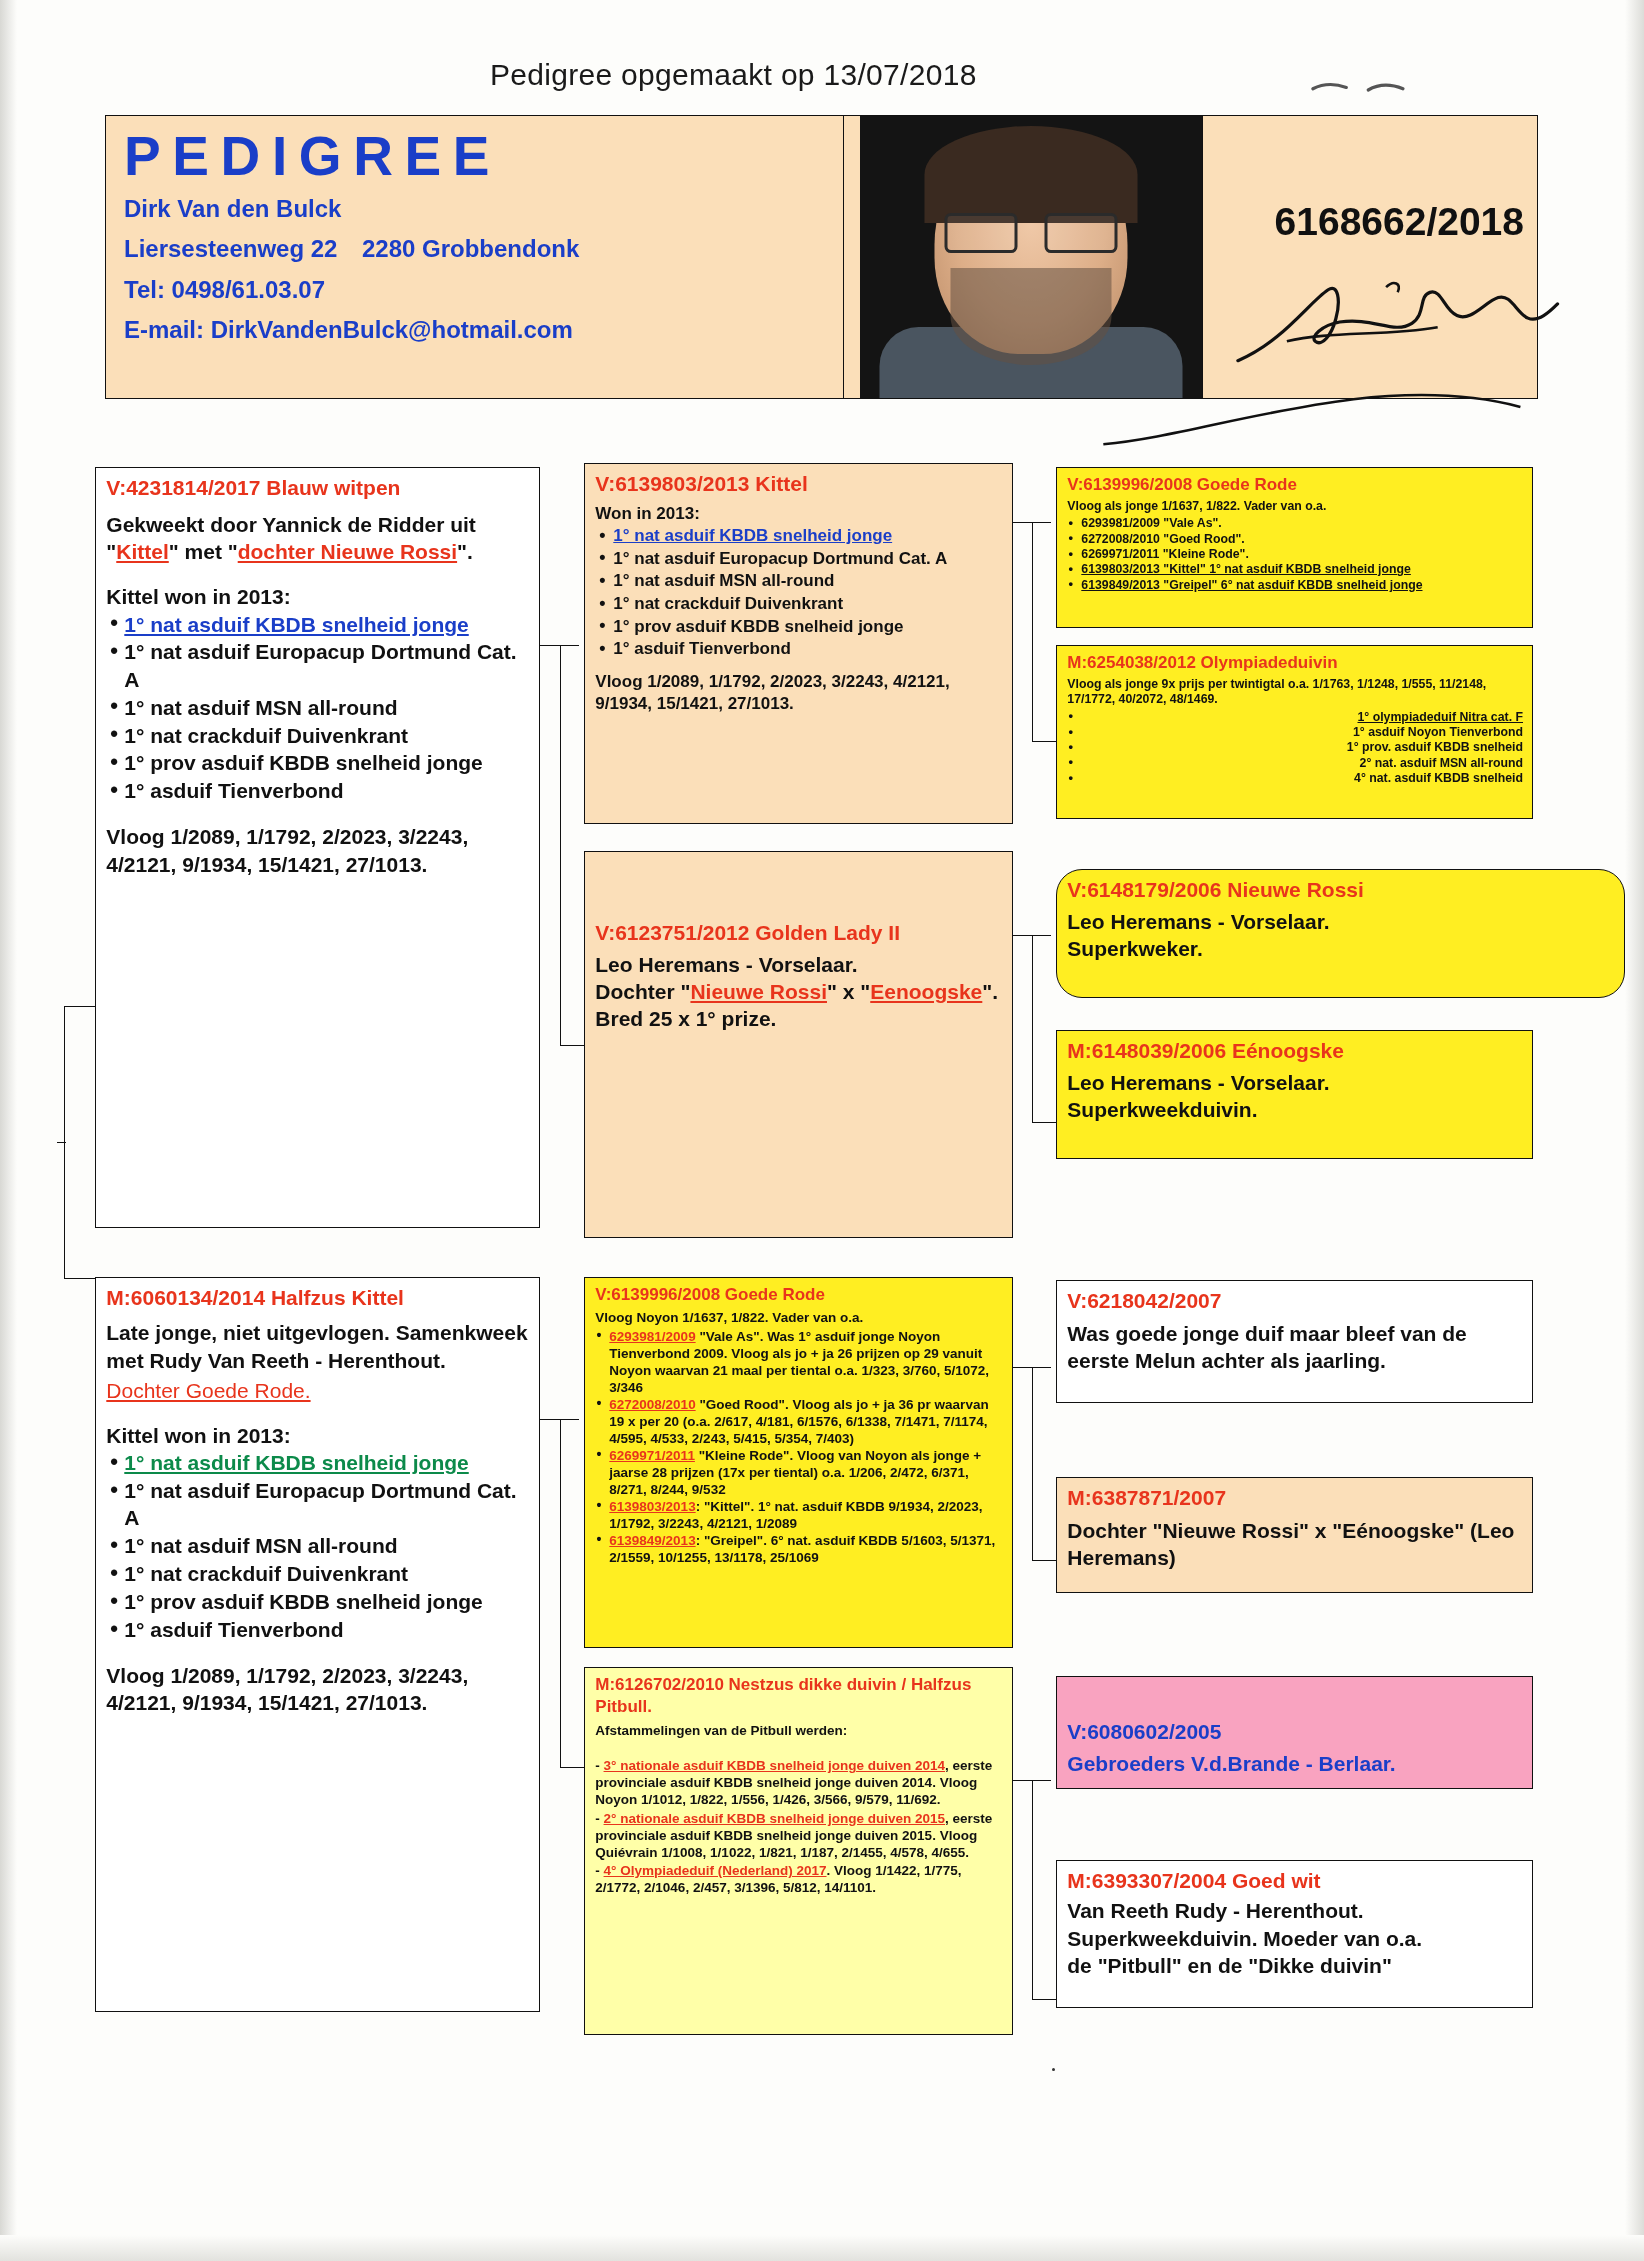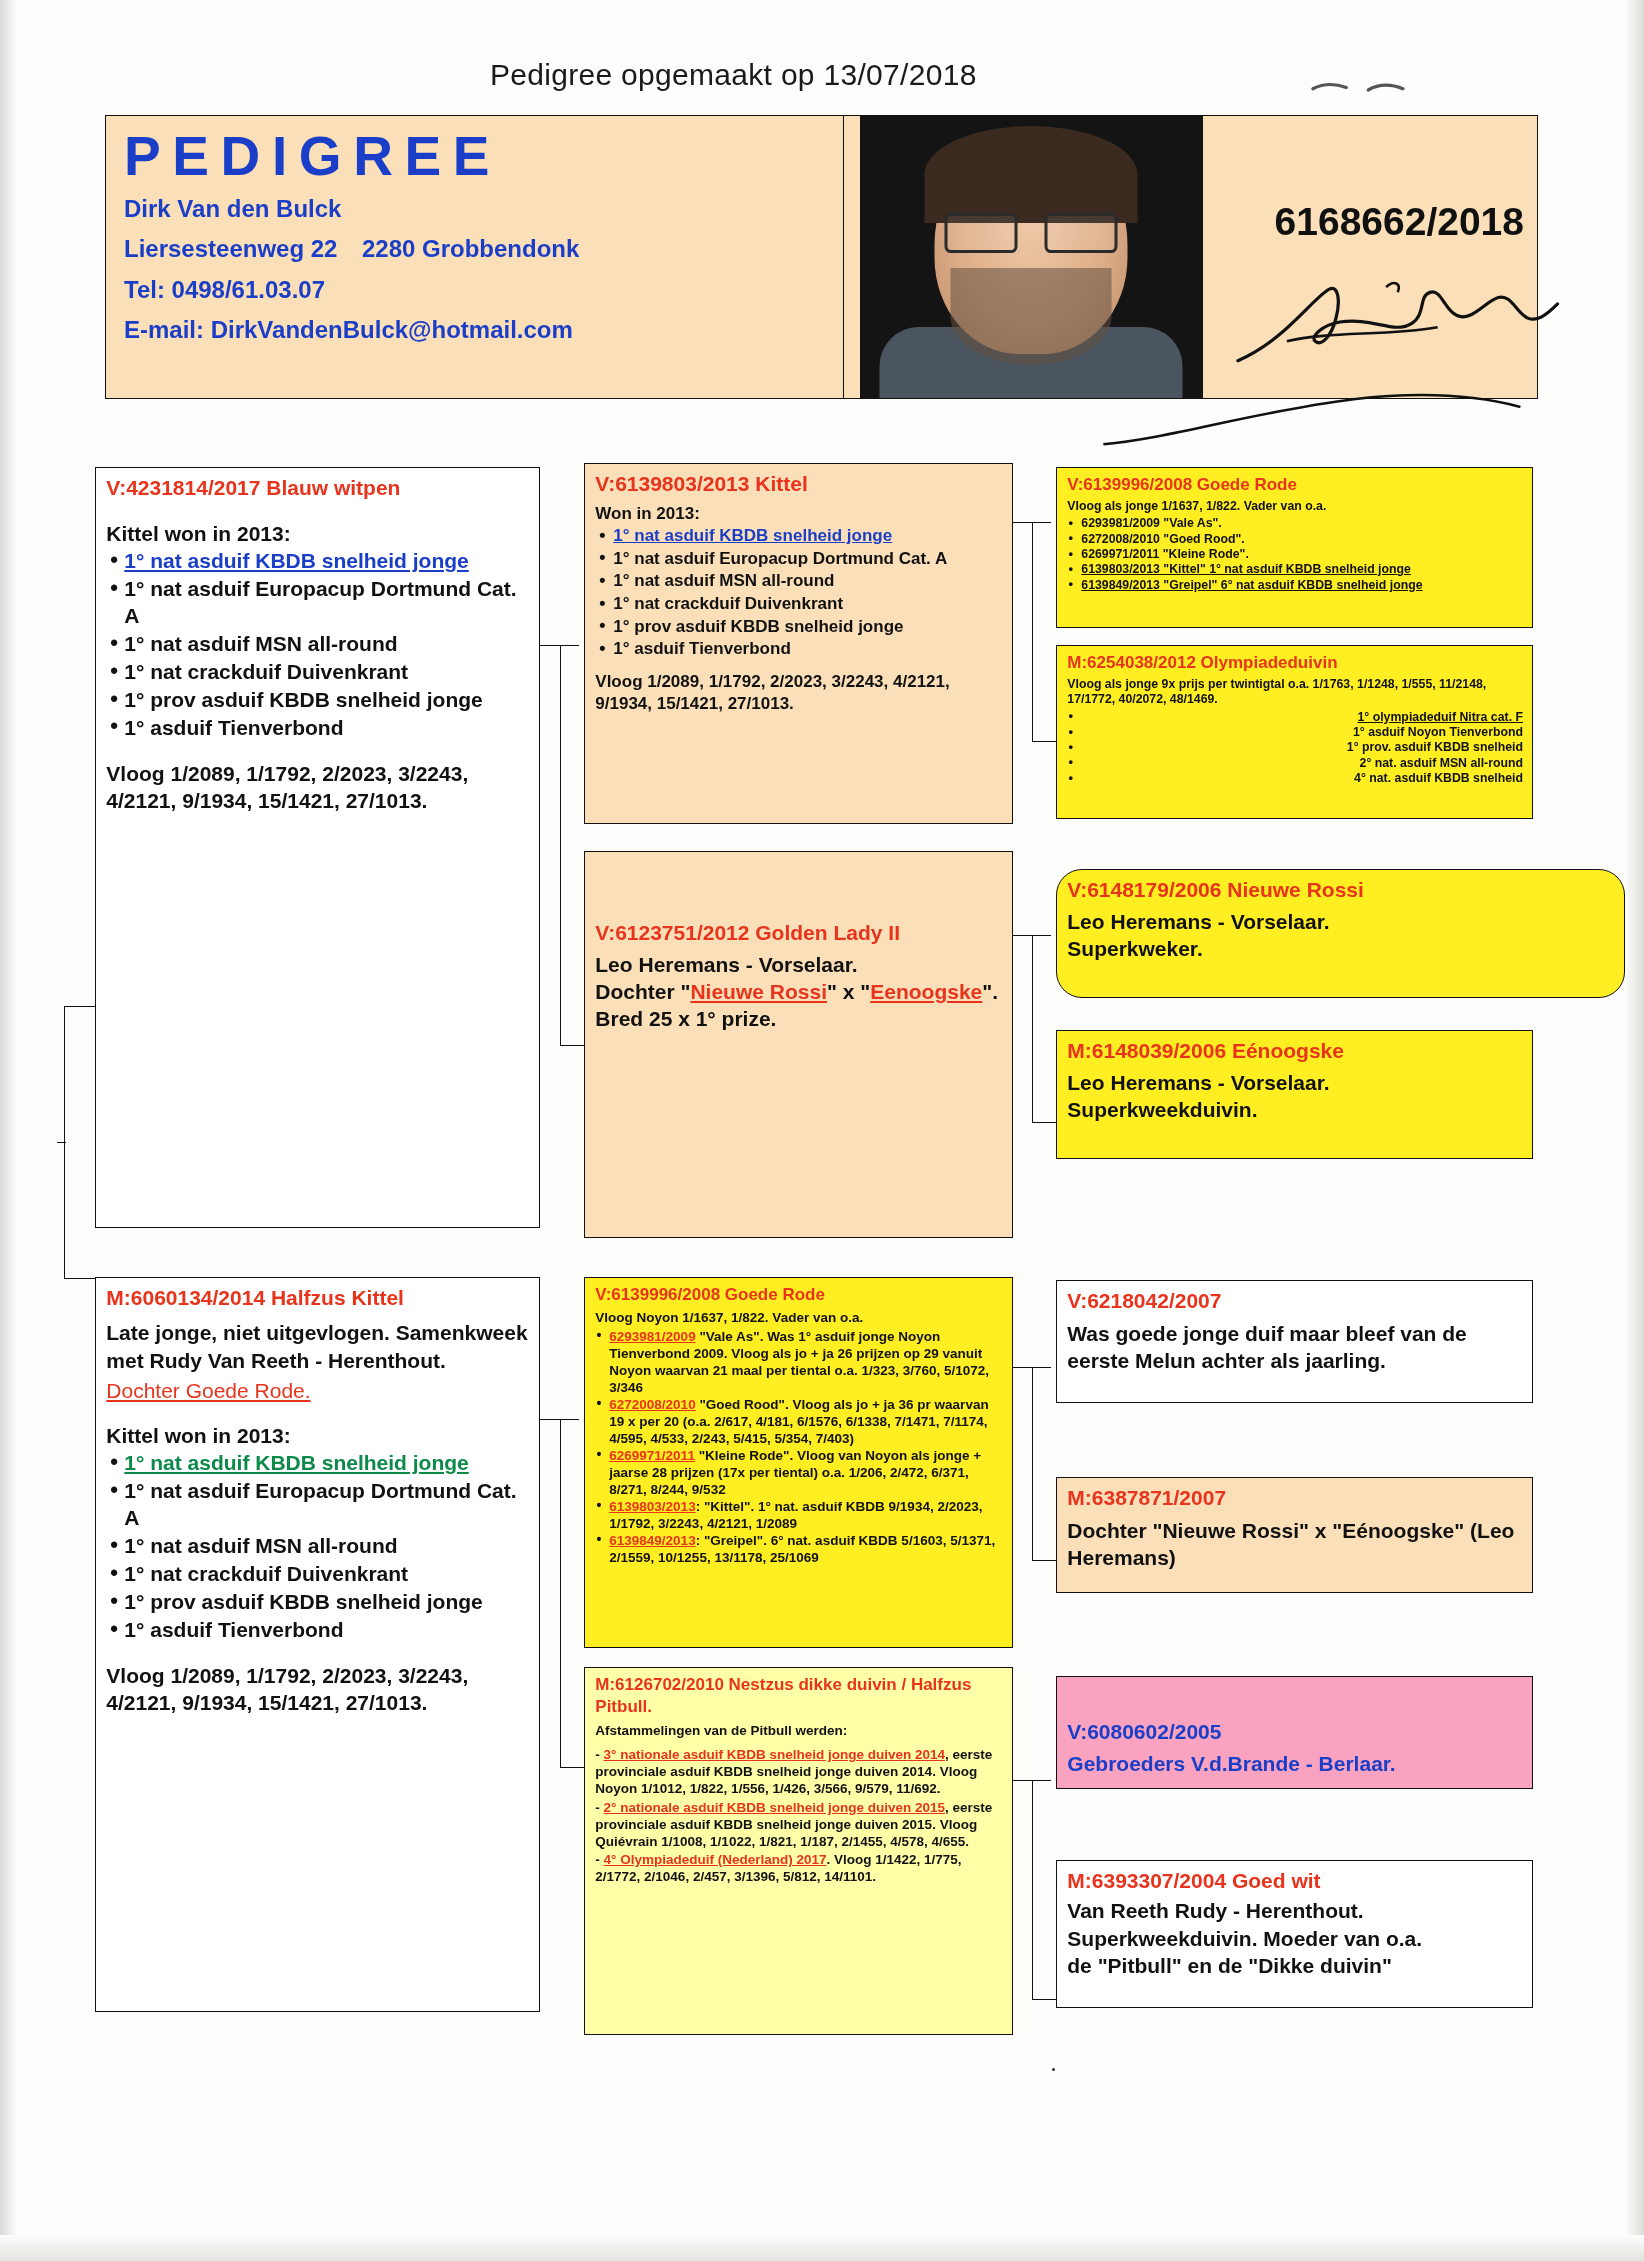--- a/index.html
+++ b/index.html
@@ -296,20 +296,23 @@
   <div class="line h" style="left:1032px; top:1560px; width:26px;"></div>
 
   <div class="line h" style="left:1012px; top:1780px; width:39px;"></div>
   <div class="line v" style="left:1032px; top:1780px; height:219px;"></div>
   <div class="line h" style="left:1032px; top:1999px; width:26px;"></div>
 
   <div class="dot" style="left:1052px; top:2068px;"></div>
 
   <div class="box bg-white" style="left:95px; top:467px; width:445px; height:761px;">
     <div class="hd-red t-big">V:4231814/2017 Blauw witpen</div>
+    <div class="body-black t-big" style="margin-top:9px;">
+      <span>Gekweekt door Yannick de Ridder uit "</span><span class="ul-red">Kittel</span><span>" met "</span><span class="ul-red">dochter Nieuwe Rossi</span><span>".</span>
+    </div>
     <div class="spacer-md"></div>
     <div class="body-black t-big">Kittel won in 2013:</div>
     <ul class="bul body-black t-big">
       <li><span class="ul-blue">1° nat asduif KBDB snelheid jonge</span></li>
       <li>1° nat asduif Europacup Dortmund Cat. A</li>
       <li>1° nat asduif MSN all-round</li>
       <li>1° nat crackduif Duivenkrant</li>
       <li>1° prov asduif KBDB snelheid jonge</li>
       <li>1° asduif Tienverbond</li>
     </ul>
@@ -370,21 +373,21 @@
       <li><span class="ul-red">6272008/2010</span><span> "Goed Rood". Vloog als jo + ja 36 pr waarvan 19 x per 20 (o.a. 2/617, 4/181, 6/1576, 6/1338, 7/1471, 7/1174, 4/595, 4/533, 2/243, 5/415, 5/354, 7/403)</span></li>
       <li><span class="ul-red">6269971/2011</span><span> "Kleine Rode". Vloog van Noyon als jonge + jaarse 28 prijzen (17x per tiental) o.a. 1/206, 2/472, 6/371, 8/271, 8/244, 9/532</span></li>
       <li><span class="ul-red">6139803/2013</span><span>: "Kittel". 1° nat. asduif KBDB 9/1934, 2/2023, 1/1792, 3/2243, 4/2121, 1/2089</span></li>
       <li><span class="ul-red">6139849/2013</span><span>: "Greipel". 6° nat. asduif KBDB 5/1603, 5/1371, 2/1559, 10/1255, 13/1178, 25/1069</span></li>
     </ul>
   </div>
 
   <div class="box bg-lyellow" style="left:584px; top:1667px; width:429px; height:368px;">
     <div class="hd-red t-mid">M:6126702/2010 Nestzus dikke duivin / Halfzus Pitbull.</div>
     <div class="body-black t-small" style="margin-top:3.9px;">Afstammelingen van de Pitbull werden:</div>
-    <div class="body-black t-small" style="margin-top:7px;">
+    <div class="body-black t-small" style="margin-top:18px;">
       <span>- </span><span class="ul-red">3° nationale asduif KBDB snelheid jonge duiven 2014</span><span>, eerste provinciale asduif KBDB snelheid jonge duiven 2014. Vloog Noyon 1/1012, 1/822, 1/556, 1/426, 3/566, 9/579, 11/692.</span>
     </div>
     <div class="body-black t-small" style="margin-top:1.3px;">
       <span>- </span><span class="ul-red">2° nationale asduif KBDB snelheid jonge duiven 2015</span><span>, eerste provinciale asduif KBDB snelheid jonge duiven 2015. Vloog Quiévrain 1/1008, 1/1022, 1/821, 1/187, 2/1455, 4/578, 4/655.</span>
     </div>
     <div class="body-black t-small" style="margin-top:1.3px;">
       <span>- </span><span class="ul-red">4° Olympiadeduif (Nederland) 2017</span><span>. Vloog 1/1422, 1/775, 2/1772, 2/1046, 2/457, 3/1396, 5/812, 14/1101.</span>
     </div>
   </div>
 

